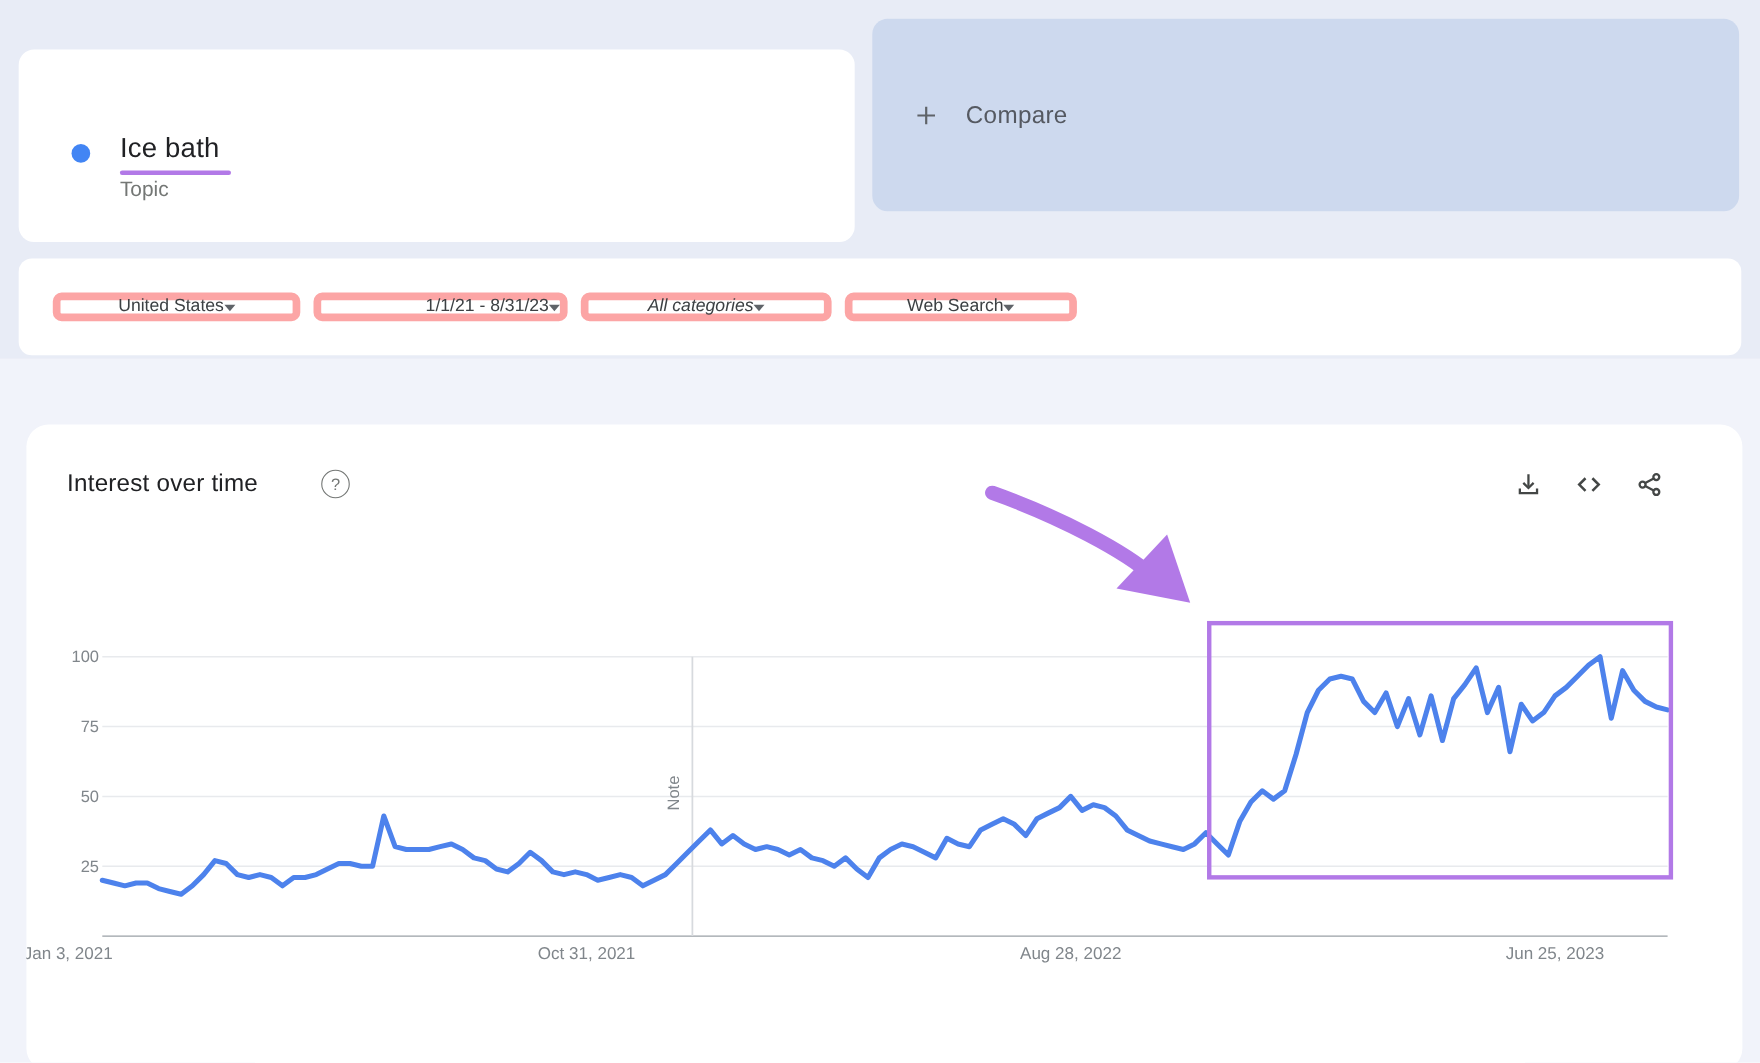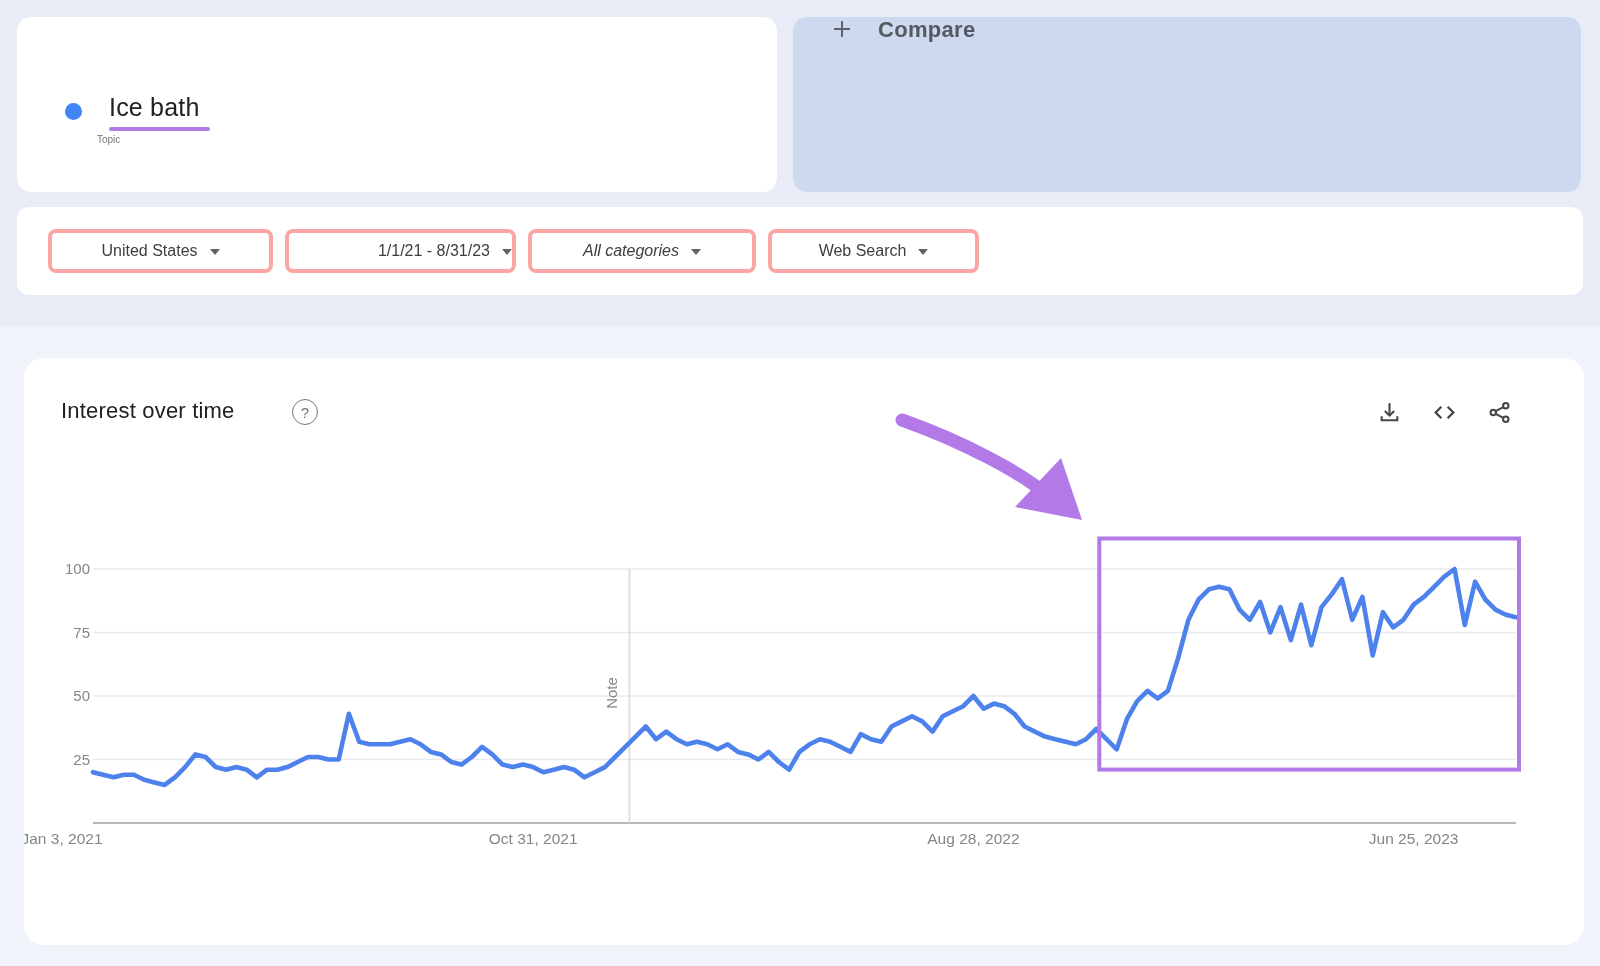--- a/index.html
+++ b/index.html
@@ -1,37 +1,37 @@
 <!DOCTYPE html>
 <html><head>
 <meta charset="utf-8">
 <style>
   * { margin:0; padding:0; box-sizing:border-box; }
   html,body { width:1600px; height:966px; font-family:"Liberation Sans", sans-serif; }
   #page { position:relative; width:1600px; height:966px; background:#f1f3fa; overflow:hidden; }
 
   .top-bg { position:absolute; left:0; top:0; width:1600px; height:326px; background:#e8ecf6; }
 
-  .card { position:absolute; background:#fff; border-radius:14px; }
+  .card { position:absolute; background:#fff; border-radius:14px;margin-top:28px; }
 
   
   .term-card { left:17px; top:17px; width:760px; height:175px; }
   .term-dot { position:absolute; left:48px; top:86px; width:17px; height:17px; border-radius:50%; }
   .term-label { position:absolute; left:92px; top:76px; font-size:25px; color:#202124; letter-spacing:.2px; }
   .term-underline { position:absolute; left:92px; top:110px; width:101px; height:4px; border-radius:2px; }
-  .term-type { position:absolute; left:80px; top:117px; font-size:10px; color:#747775; }
+  .term-type { position:absolute; left:92px; top:117px; font-size:19px; color:#747775; }
 
   
-  .compare-card { left:793px; top:17px; width:788px; height:175px; background:#cdd9ee; border-radius:14px; display:flex; align-items:flex-start; padding-left:37px; cursor:pointer;font-weight:bold; }
+  .compare-card { left:793px; top:17px; width:788px; height:175px; background:#cdd9ee; border-radius:14px; display:flex; align-items:center; padding-left:37px; cursor:pointer; }
   .compare-plus { width:24px; height:24px; margin-right:24px; }
   .compare-label { font-size:22px; color:#555961; letter-spacing:.3px; }
 
   
   .filter-card { left:17px; top:207px; width:1566px; height:88px; border-radius:12px; display:flex; align-items:center; padding-left:31px; gap:12px; }
-  .pill { height:44px; border:4px solid #fca5a5; border-radius:8px; background:#fff; display:flex; align-items:center; justify-content:center; gap:12px; font-size:16px; color:#3c4043; cursor:pointer; }
+  .pill { height:26px; border:7px solid #fca5a5; border-radius:8px; background:#fff; display:flex; align-items:center; justify-content:center; font-size:16px; color:#3c4043; cursor:pointer; }
   .pill-0 { width:225px; } .pill-1 { width:231px;justify-content:flex-end; } .pill-2 { width:228px;font-style:italic; } .pill-3 { width:211px;text-align:right; }
   .caret { width:0; height:0; border-left:5.5px solid transparent; border-right:5.5px solid transparent; border-top:6.5px solid #5f6368; margin-top:2px; }
 
   
   .chart-card { left:24px; top:358px; width:1560px; height:587px; border-radius:20px; }
   .chart-title { position:absolute; left:37px; top:40px; font-size:22px; color:#202124; letter-spacing:.2px; }
   .help-icon { position:absolute; left:268px; top:41px; width:26px; height:26px; border:1.8px solid #747775; border-radius:50%; color:#747775; font-size:15px; display:flex; align-items:center; justify-content:center; cursor:pointer; }
   .chart-actions { position:absolute; right:72px; top:42px; display:flex; gap:30px; }
   .action-btn { width:25px; height:25px; cursor:pointer; color:#444746; }
   .action-btn svg { width:100%; height:100%; display:block; }

